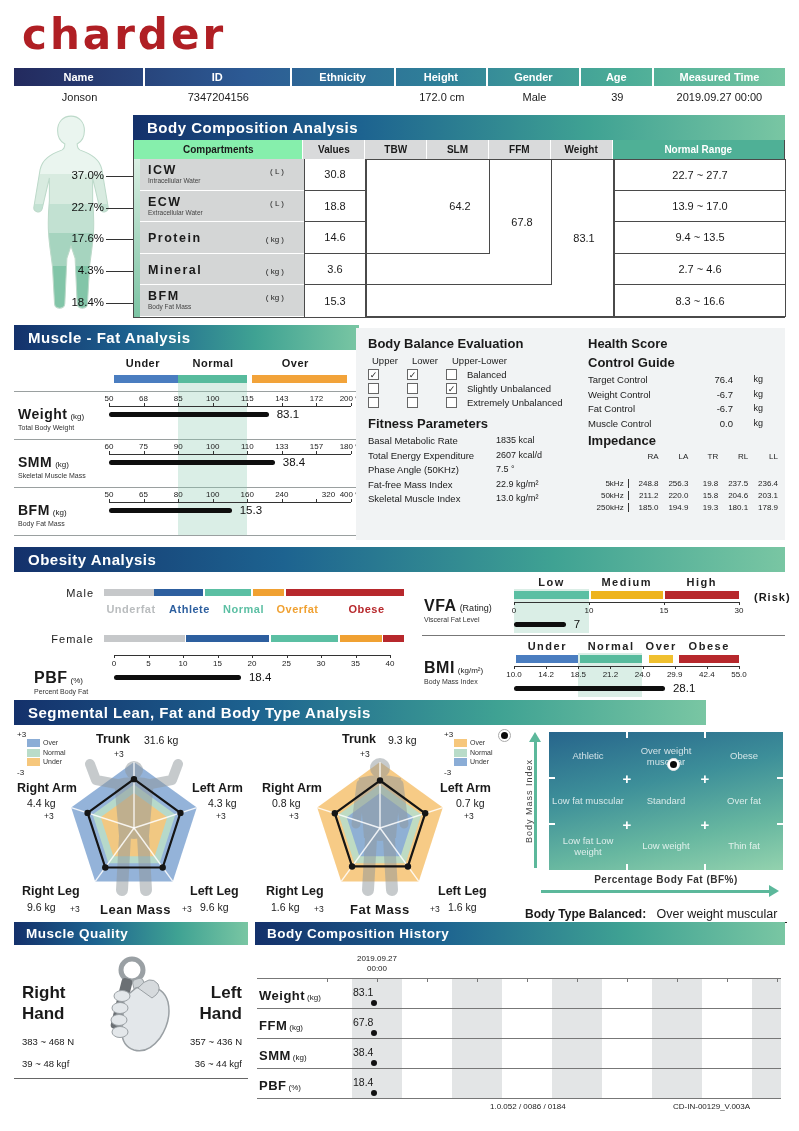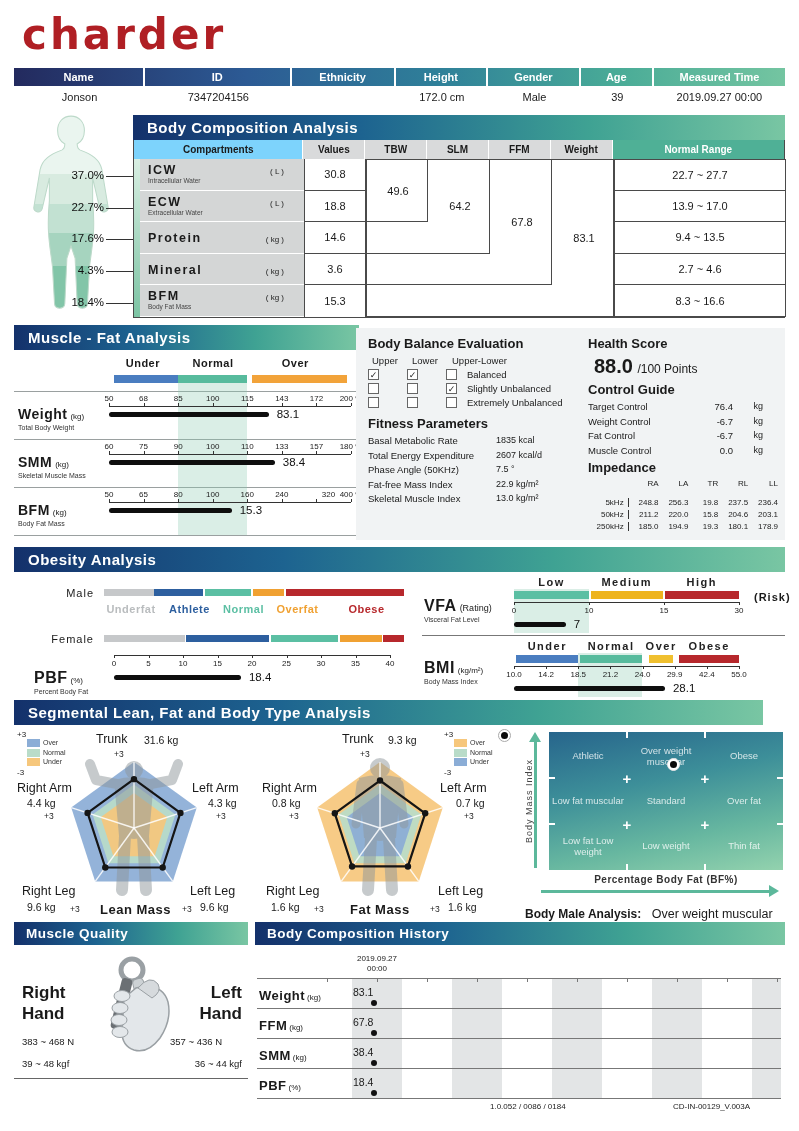--- a/index.html
+++ b/index.html
@@ -17,21 +17,21 @@
 .phead>div{color:#fff;font-weight:bold;font-size:11px;text-align:center;padding:3px 0;border-right:2px solid #fff}
 .phead>div:last-child{border-right:none}
 .pvals{display:flex}
 .pvals>div{font-size:11px;text-align:center;padding:5px 0}
 .c0{width:17%}.c1{width:19%}.c2{width:13.5%}.c3{width:12%}.c4{width:12%}.c5{width:9.5%}.c6{width:17%}
 
 .bct{position:absolute;left:133px;top:115px;width:652px}
 .bc-table{border:1.5px solid #4a4a4a;border-top:none}
 .bc-colheads{display:flex;background:#d9dadb}
 .bc-colheads>div{font-size:10px;font-weight:bold;text-align:center;padding:4px 0;border-right:1.5px solid #fff}
-.ch-comp{width:170px;background:#7dd3fc}
+.ch-comp{width:170px;background:#86efac}
 .ch-n{width:62px}
 .ch-range{width:172px;background:#4fb096;color:#fff;border-right:none!important}
 .bc-body{position:relative;height:158px;background:#fff}
 .bc-strip{position:absolute;left:0;top:0;bottom:0;width:6px;background:linear-gradient(180deg,#d9efe3,#a9d8c2,#7cc4a4)}
 .bc-labels{position:absolute;left:6px;top:0;width:164px;height:158px}
 .bc-label{height:31.6px;background:#d4d6d6;border-bottom:1.5px solid #fff;padding:4px 20px 0 8px;position:relative}
 .bc-label .row1{display:flex;justify-content:space-between;align-items:baseline}
 .bc-label b{font-size:12.5px;letter-spacing:1.5px}
 .bc-label .unit{font-size:8px;color:#222}
 .bc-label .sub{font-size:6.5px;color:#444;margin-top:0px}
@@ -80,21 +80,21 @@
 .cgrow .fl{width:105px}
 .cgrow .fv{width:40px;text-align:right}
 .cgrow .fu{width:30px;text-align:right;font-size:9px}
 .imp{font-size:8px;color:#222}
 .imp .ir{display:flex}
 .imp .f{width:42px;text-align:right;padding-right:4px;border-right:1.3px solid #333}
 .imp .v{width:31px;text-align:right}
 .imp .h{border-right:none!important}
 
 .seg-panel{position:absolute;top:726px;height:196px}
-.seglab{position:absolute;font-weight:normal;font-size:12.5px;white-space:nowrap}
+.seglab{position:absolute;font-weight:bold;font-size:12.5px;white-space:nowrap}
 .segval{position:absolute;font-size:10.5px;white-space:nowrap}
 .segtick{position:absolute;font-size:8.5px;color:#222}
 .segcap{position:absolute;font-weight:bold;font-size:13px;letter-spacing:.5px}
 .rleg{position:absolute;font-size:7px;color:#333}
 .rleg .sw{display:inline-block;width:13px;height:8px;margin-right:3px;vertical-align:middle}
 .rleg .row{margin-bottom:1.5px;white-space:nowrap}
 .rleg .pm{font-size:8px;color:#222}
 
 .btbox{position:absolute;background:linear-gradient(168deg,#27658c 0%,#3d8f99 38%,#67b7a0 72%,#93d2ae 100%)}
 .btcell{position:absolute;width:78px;text-align:center;color:rgba(255,255,255,.78);font-size:9.5px;line-height:10.5px;transform:translateY(-50%)}
@@ -230,23 +230,20 @@
         </div>
         <div class="mbox" style="left:232px;width:248px;height:158px">
           <span style="left:186px;width:62px">83.1</span>
         </div>
         <div class="mbox" style="left:232px;width:186px;height:126.4px">
           <span style="left:124px;width:62px">67.8</span>
         </div>
         <div class="mbox" style="left:232px;width:124px;height:94.8px">
           <span style="left:62px;width:62px">64.2</span>
         </div>
-        <div class="mbox" style="left:232px;width:62px;height:63.2px">
-          <span style="left:0;width:62px">49.6</span>
-        </div>
         <div class="bc-ranges">
           <div>22.7 ~ 27.7</div>
           <div>13.9 ~ 17.0</div>
           <div>9.4 ~ 13.5</div>
           <div>2.7 ~ 4.6</div>
           <div>8.3 ~ 16.6</div>
         </div>
       </div>
     </div>
   </div>
@@ -398,24 +395,20 @@
           <span class="fl">Fat-free Mass Index</span>
           <span class="fv">22.9 kg/m²</span>
         </div>
       <div class="fitrow">
           <span class="fl">Skeletal Muscle Index</span>
           <span class="fv">13.0 kg/m²</span>
         </div>
     </div>
     <div class="abs" style="left:232px;top:8px;width:190px">
       <h3>Health Score</h3>
-      <div style="margin:1px 0 4px 6px">
-        <span style="font-size:20px;font-weight:bold">88.0</span>
-        <span style="font-size:12px">/100 Points</span>
-      </div>
       <h3>Control Guide</h3>
       <div class="cgrow">
           <span class="fl">Target Control</span>
           <span class="fv">76.4</span>
           <span class="fu">kg</span>
         </div>
       <div class="cgrow">
           <span class="fl">Weight Control</span>
           <span class="fv">-6.7</span>
           <span class="fu">kg</span>
@@ -433,21 +426,21 @@
       <h3 style="margin-top:4px">Impedance</h3>
       <div class="imp">
         <div class="ir">
             <span class="f h"></span>
           <span class="v">RA</span>
           <span class="v">LA</span>
           <span class="v">TR</span>
           <span class="v">RL</span>
           <span class="v">LL</span>
         </div>
-        <div class="ir" style="margin-top:10px">
+        <div class="ir" style="margin-top:18px">
             <span class="f">5kHz</span>
           <span class="v">248.8</span>
           <span class="v">256.3</span>
           <span class="v">19.8</span>
           <span class="v">237.5</span>
           <span class="v">236.4</span>
         </div>
         <div class="ir" style="margin-top:3px">
             <span class="f">50kHz</span>
           <span class="v">211.2</span>
@@ -593,21 +586,21 @@
             <span class="vval" style="left: calc(67.1% + 8px);">28.1</span>
           </div>
       </div>
       <div class="mflab abs" style="left:2px;top:88px">
         <div><b style="font-size:16px">BMI</b><span class="u">(kg/m²)</span></div>
         <div class="sub">Body Mass Index</div>
       </div>
     </div>
   </div>
 
-  <div class="abs" style="left:14px;top:700px;width:749px">
+  <div class="abs" style="left:14px;top:700px;width:692px">
     <div class="sechead">Segmental Lean, Fat and Body Type Analysis</div>
   </div>
 
   <div class="seg-panel" style="left:14px;width:240px">
     <svg class="abs" style="left:0;top:0" width="240" height="196" id="leanSvg">
       <g class="zones">
           <polygon points="120.0,36.0 182.8,81.6 158.8,155.4 81.2,155.4 57.2,81.6" fill="#8badd6" opacity="0.92"></polygon>
           <polygon points="120.0,58.4 161.4,88.5 145.6,137.2 94.4,137.2 78.6,88.5" fill="#b9dcc9" opacity="0.92"></polygon>
           <polygon points="120.0,67.0 153.3,91.2 140.6,130.3 99.4,130.3 86.7,91.2" fill="#f6c77c" opacity="0.92"></polygon>
         </g>
@@ -743,21 +736,21 @@
       <div class="btdash" style="right:0;top:45px;width:6px;height:2px"></div>
       <div class="btdash" style="right:0;top:91px;width:6px;height:2px"></div>
       <div class="btdot" style="left:118px;top:26px;border-color:#e8e8e8">
           <i></i>
         </div>
     </div>
     <div class="abs" style="left:30px;top:148px;width:234px;text-align:center;font-size:10px;color:#333;letter-spacing:.5px;font-weight:bold">Percentage Body Fat (BF%)</div>
     <div class="greenline" style="left:22px;top:164px;width:230px;height:3px"></div>
     <div class="arrowhead" style="left:250px;top:159px;border-top:6.5px solid transparent;border-bottom:6.5px solid transparent;border-left:10px solid #5cb89b"></div>
     <div class="abs" style="left:6px;top:178px;white-space:nowrap">
-      <span style="font-size:12px;font-weight:bold">Body Male Analysis:</span>
+      <span style="font-size:12px;font-weight:bold">Body Type Balanced:</span>
       <span style="font-size:12.5px;border-bottom:1.5px solid #222;padding:0 10px 1px 6px">Over weight muscular</span>
     </div>
   </div>
 
   <div class="abs" style="left:14px;top:922px;width:234px;height:196px">
     <div class="sechead sm">Muscle Quality</div>
     <svg class="abs" style="left:78px;top:32px" width="86" height="112" viewBox="0 0 86 112">
       <circle cx="40" cy="16" r="11" fill="none" stroke="#9aa0a4" stroke-width="5"></circle>
       <rect x="24" y="24" width="11" height="52" rx="4" fill="#6b7074" transform="rotate(14 30 50)"></rect>
       <rect x="46" y="24" width="11" height="52" rx="4" fill="#cdd2d5" stroke="#9aa0a4" transform="rotate(-14 52 50)"></rect>
@@ -765,21 +758,21 @@
       <ellipse cx="30" cy="42" rx="8" ry="5.5" fill="#e3e7ea" stroke="#9aa0a4"></ellipse>
       <ellipse cx="28" cy="54" rx="8" ry="5.5" fill="#e3e7ea" stroke="#9aa0a4"></ellipse>
       <ellipse cx="27" cy="66" rx="8" ry="5.5" fill="#e3e7ea" stroke="#9aa0a4"></ellipse>
       <ellipse cx="28" cy="78" rx="8" ry="5.5" fill="#e3e7ea" stroke="#9aa0a4"></ellipse>
       <path d="M46 34 Q58 20 66 30 Q70 38 60 44 Z" fill="#d6dadd" stroke="#9aa0a4"></path>
     </svg>
     <div class="mq-hand abs" style="left:8px;top:60px;width:64px">Right Hand</div>
     <div class="mq-hand abs" style="left:172px;top:60px;width:56px;text-align:right">Left Hand</div>
     <div class="abs" style="left:8px;top:114px;font-size:9.5px">383 ~ 468 N</div>
     <div class="abs" style="left:8px;top:136px;font-size:9.5px">39 ~ 48 kgf</div>
-    <div class="abs" style="left:156px;top:114px;width:72px;text-align:left;font-size:9.5px">357 ~ 436 N</div>
+    <div class="abs" style="left:156px;top:114px;width:72px;text-align:right;font-size:9.5px">357 ~ 436 N</div>
     <div class="abs" style="left:156px;top:136px;width:72px;text-align:right;font-size:9.5px">36 ~ 44 kgf</div>
     <div class="hr" style="top:156px;background:#666"></div>
   </div>
 
   <div class="abs" style="left:255px;top:922px;width:530px;height:196px">
     <div class="sechead sm">Body Composition History</div>
     <div class="abs" style="left:82px;top:32px;width:80px;text-align:center;font-size:8px;line-height:10px">
       <div>2019.09.27</div>
       <div>00:00</div>
     </div>

